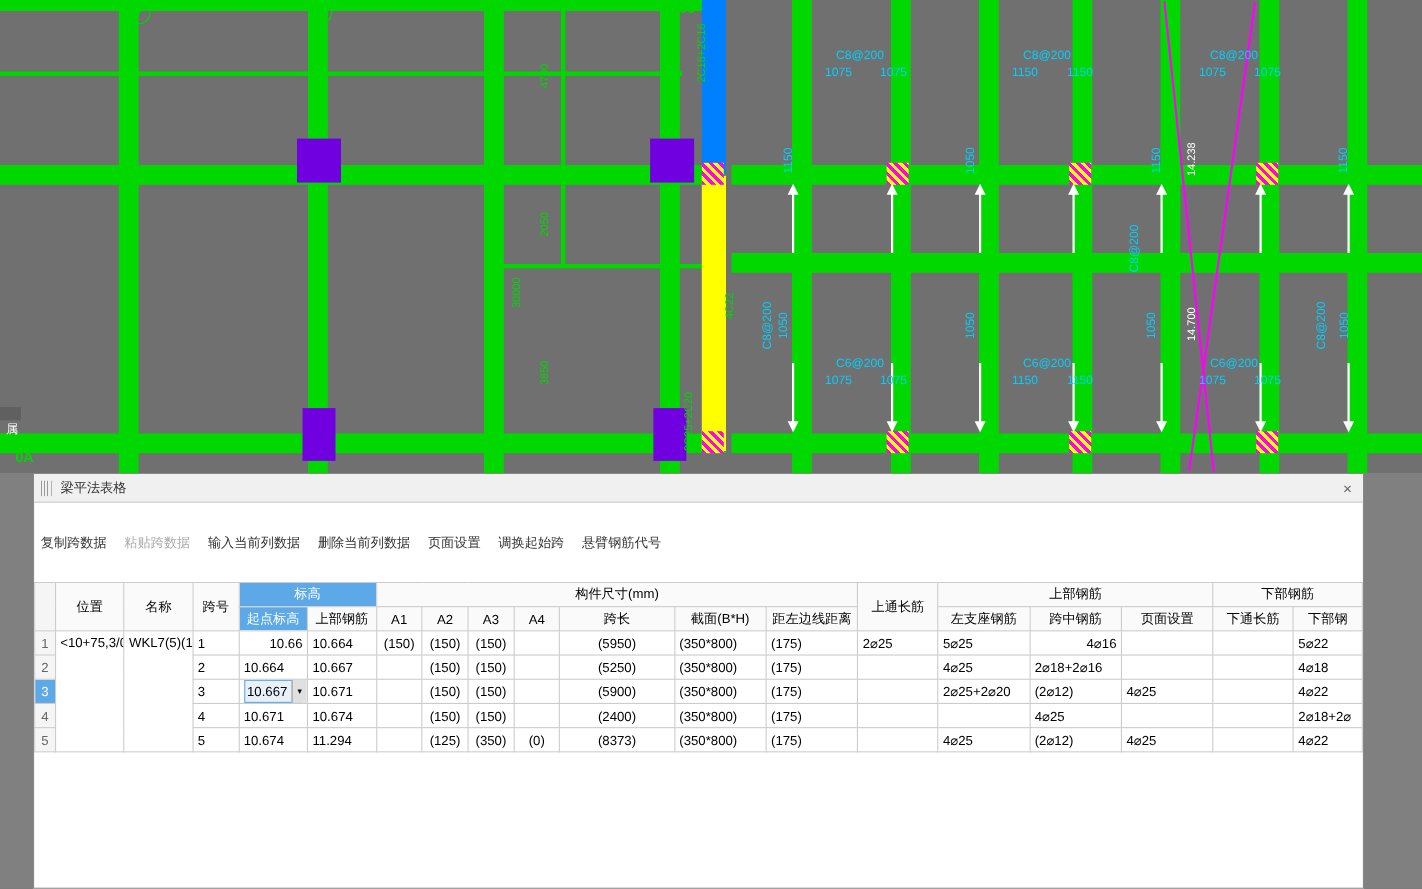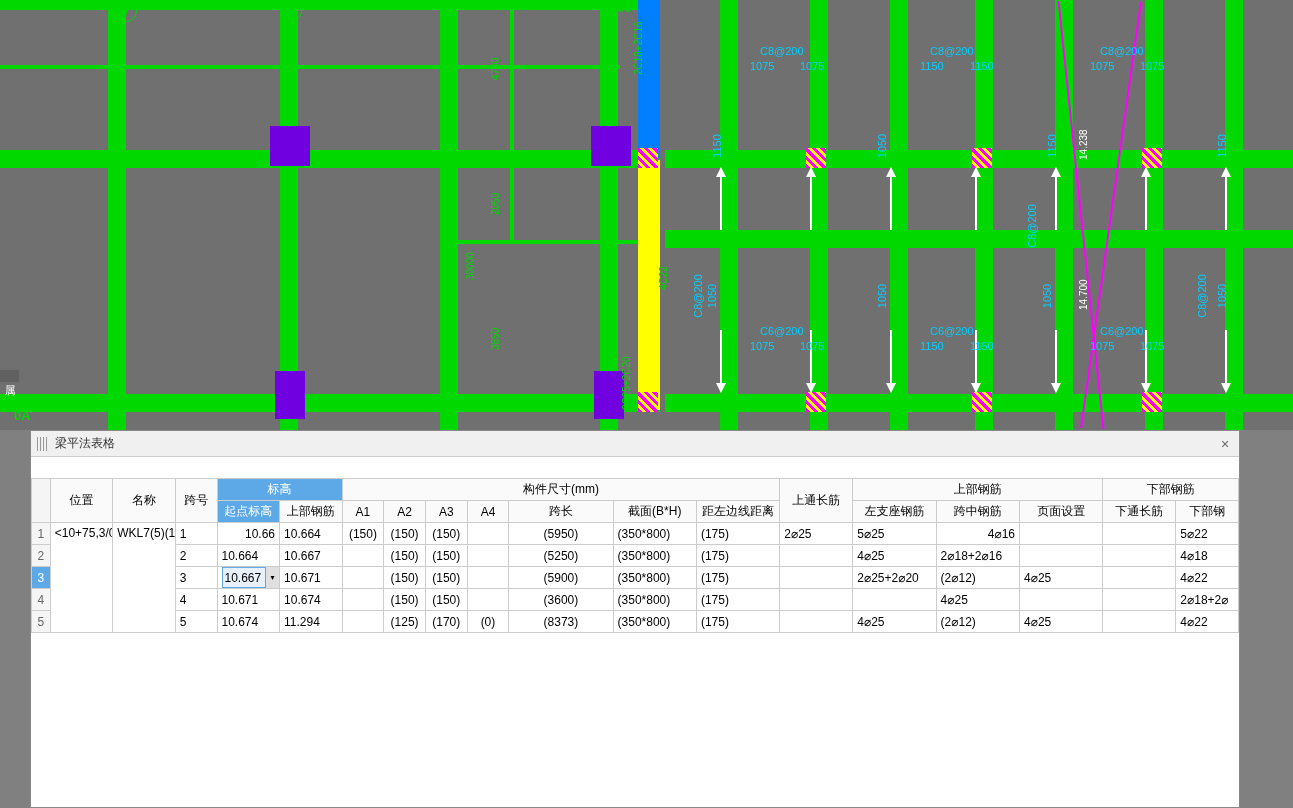--- a/index.html
+++ b/index.html
@@ -170,20 +170,29 @@
 
 </div>
 
 <div class="sidebar-tab" style="top:370px;">属</div>
 
 <div class="table-panel">
   <div class="panel-header">
     <div class="panel-grip"></div>
     <div class="panel-title">梁平法表格</div>
     <div class="panel-close">×</div>
+  </div>
+  <div class="toolbar">
+    <span class="toolbar-btn">复制跨数据</span>
+    <span class="toolbar-btn disabled">粘贴跨数据</span>
+    <span class="toolbar-btn">输入当前列数据</span>
+    <span class="toolbar-btn">删除当前列数据</span>
+    <span class="toolbar-btn">页面设置</span>
+    <span class="toolbar-btn">调换起始跨</span>
+    <span class="toolbar-btn">悬臂钢筋代号</span>
   </div>
   <div class="grid-wrap">
     <table>
       <colgroup>
         <col style="width:18px">
           <col style="width:60px">
           <col style="width:60px">
           <col style="width:40px">
         <col style="width:60px">
           <col style="width:60px">
@@ -292,38 +301,38 @@
           </tr>
           <tr>
             <td class="row-num">4</td>
             <td style="text-align:left">4</td>
             <td style="text-align:left">10.671</td>
             <td style="text-align:left">10.674</td>
             <td></td>
             <td>(150)</td>
             <td>(150)</td>
             <td></td>
-            <td>(3600)</td>
+            <td>(2400)</td>
             <td style="text-align:left">(350*800)</td>
             <td style="text-align:left">(175)</td>
             <td style="text-align:left"></td>
             <td style="text-align:left"></td>
             <td style="text-align:left">4⌀25</td>
             <td style="text-align:left"></td>
             <td style="text-align:left"></td>
             <td style="text-align:left">2⌀18+2⌀</td>
           </tr>
           <tr>
             <td class="row-num">5</td>
             <td style="text-align:left">5</td>
             <td style="text-align:left">10.674</td>
             <td style="text-align:left">11.294</td>
             <td></td>
             <td>(125)</td>
-            <td>(170)</td>
+            <td>(350)</td>
             <td>(0)</td>
             <td>(8373)</td>
             <td style="text-align:left">(350*800)</td>
             <td style="text-align:left">(175)</td>
             <td style="text-align:left"></td>
             <td style="text-align:left">4⌀25</td>
             <td style="text-align:left">(2⌀12)</td>
             <td style="text-align:left">4⌀25</td>
             <td style="text-align:left"></td>
             <td style="text-align:left">4⌀22</td>

